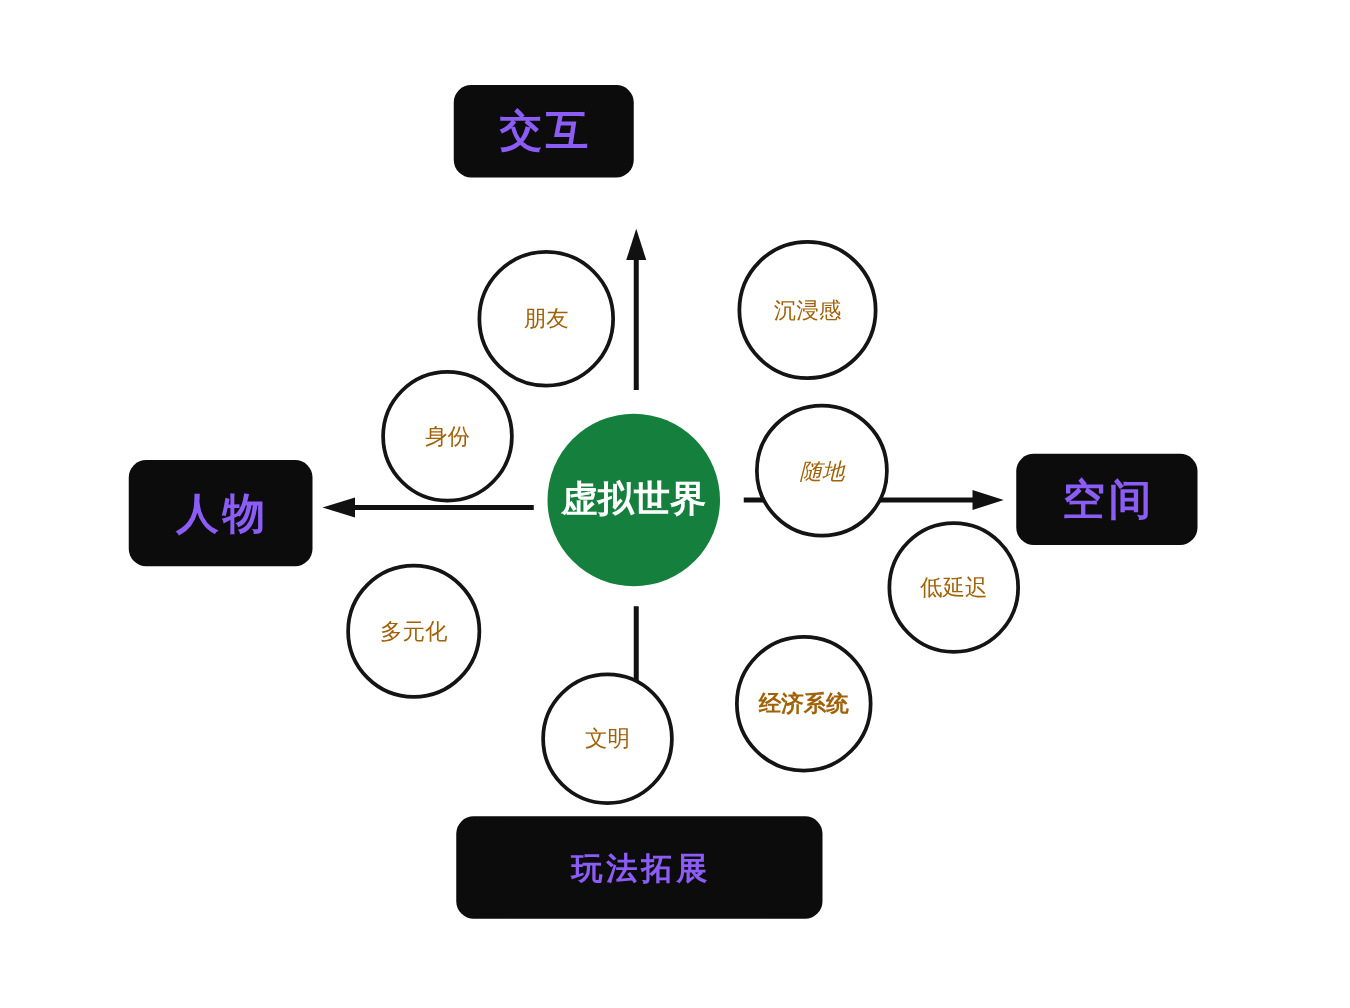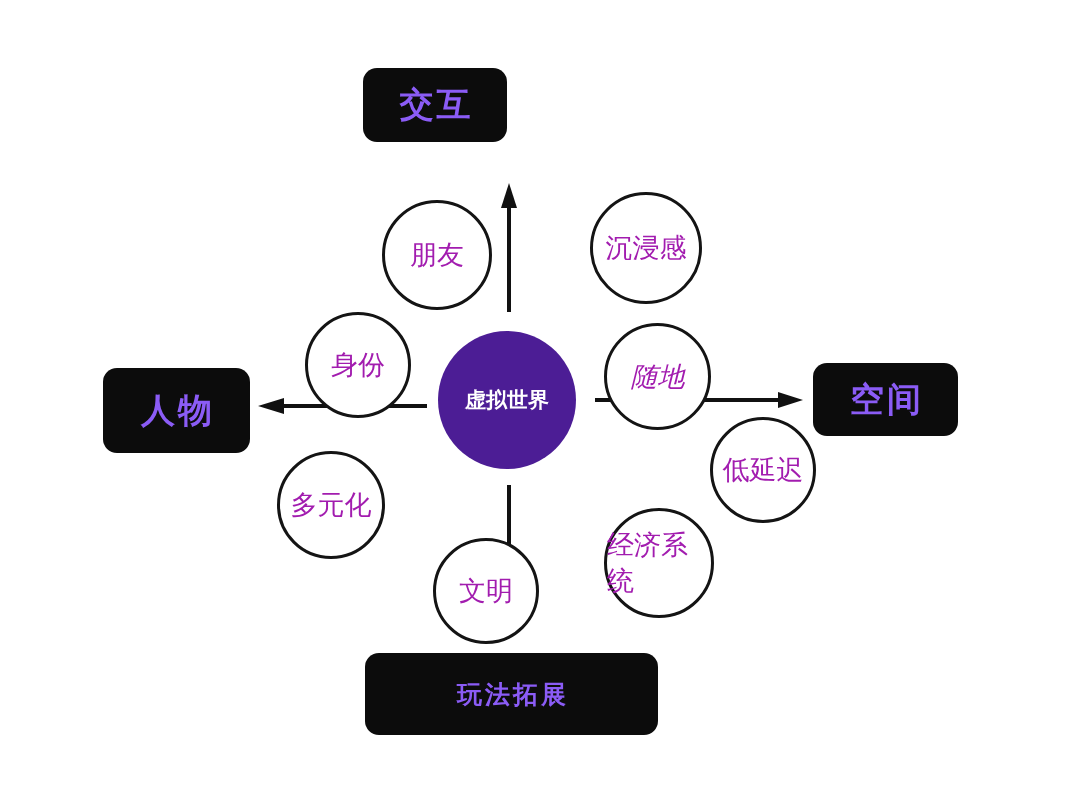--- a/index.html
+++ b/index.html
@@ -31,42 +31,42 @@
     justify-content: center;
     font-size: 34px;
     font-weight: bold;
     letter-spacing: 3px;
     z-index: 3;
     box-sizing: border-box;
     text-indent: 3px;
   }
   .center-node {
     position: absolute;
-    background: #4c1d95;
+    background: #15803d;
     color: #ffffff;
     border-radius: 50%;
     display: flex;
     align-items: center;
     justify-content: center;
-    font-size: 21px;
+    font-size: 29px;
     font-weight: bold;
     z-index: 3;
     box-sizing: border-box;
     text-align: center;
   }
   .bubble {
     position: absolute;
     background: #ffffff;
     border: 3.5px solid #141414;
     border-radius: 50%;
     display: flex;
     align-items: center;
     justify-content: center;
-    font-size: 27px;
-    color: #a21caf;
+    font-size: 18px;
+    color: #a16207;
     z-index: 2;
     box-sizing: border-box;
   }
 </style>
 </head>
 <body>
 
 <div class="canvas">
 
   <svg class="arrows" viewBox="0 0 1080 806" xmlns="http://www.w3.org/2000/svg">
@@ -96,25 +96,25 @@
   <div class="node-box" style="left:813px; top:363px; width:145px; height:73px;">空间</div>
 
   <div class="node-box" style="left:365px; top:653px; width:293px; height:82px; font-size:25px;">玩法拓展</div>
 
   <div class="center-node" style="left:438px; top:331px; width:138px; height:138px;">虚拟世界</div>
 
   <div class="bubble" style="left:382px; top:200px; width:110px; height:110px;">朋友</div>
 
   <div class="bubble" style="left:590px; top:192px; width:112px; height:112px;">沉浸感</div>
 
-  <div class="bubble" style="left:305px; top:312px; width:106px; height:106px;">身份</div>
+  <div class="bubble" style="left:305px; top:296px; width:106px; height:106px;">身份</div>
 
   <div class="bubble" style="left:604px; top:323px; width:107px; height:107px;font-style:italic;">随地</div>
 
   <div class="bubble" style="left:277px; top:451px; width:108px; height:108px;">多元化</div>
 
   <div class="bubble" style="left:710px; top:417px; width:106px; height:106px;">低延迟</div>
 
   <div class="bubble" style="left:433px; top:538px; width:106px; height:106px;">文明</div>
 
-  <div class="bubble" style="left:604px; top:508px; width:110px; height:110px;">经济系统</div>
+  <div class="bubble" style="left:588px; top:508px; width:110px; height:110px;font-weight:bold;">经济系统</div>
 
 </div>
 
 </body></html>

